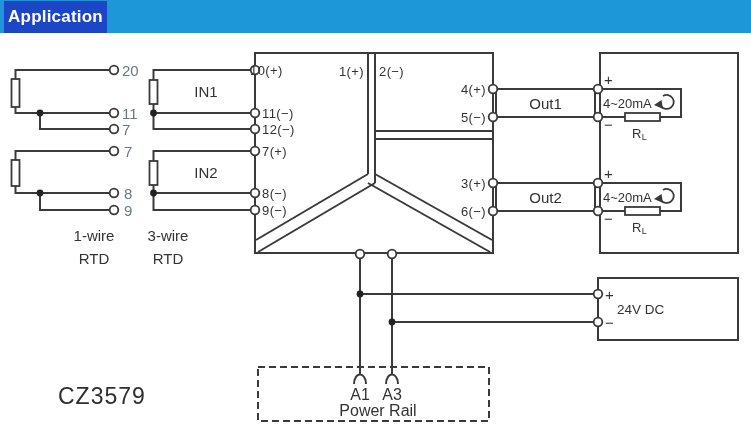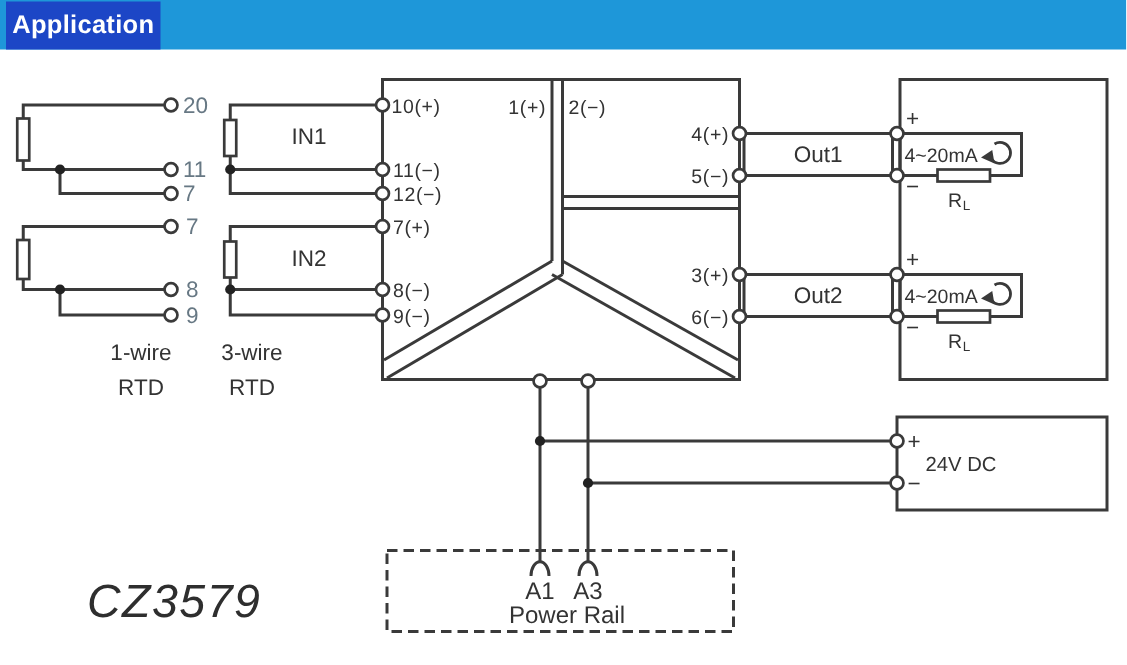--- a/index.html
+++ b/index.html
@@ -13,21 +13,21 @@
   .num{color:#677884;font-size:15px;}
   .term{font-size:13px;letter-spacing:.4px;}
   .mid{font-size:15px;}
   .ctr{text-align:center;}
   .rgt{text-align:right;}
   .sign{font-size:15px;}
   .small{font-size:16px;}
   .dcs{font-size:14px;font-family:"DejaVu Sans","Liberation Sans",sans-serif;}
   .range{font-size:13px;}
   .supply{font-size:13.5px;}
-  .model{font-size:31px;letter-spacing:1px;color:#2e2e2e;font-style:italic;}
+  .model{font-size:23px;letter-spacing:1px;color:#2e2e2e;}
   .sub{font-size:9px;vertical-align:-2px;}
   svg{position:absolute;left:0;top:0;}
 </style>
 </head>
 <body>
 
 <div id="stage">
 
   <div class="banner">
     <div class="banner-tab">
@@ -137,21 +137,21 @@
   <div class="lbl num" style="left:124px;top:203px">9</div>
 
   <div class="lbl mid ctr" style="left:166px;top:84px;width:80px">IN1</div>
   <div class="lbl mid ctr" style="left:166px;top:165px;width:80px">IN2</div>
 
   <div class="lbl mid ctr" style="left:58px;top:228px;width:72px">1-wire</div>
   <div class="lbl mid ctr" style="left:58px;top:251px;width:72px">RTD</div>
   <div class="lbl mid ctr" style="left:132px;top:228px;width:72px">3-wire</div>
   <div class="lbl mid ctr" style="left:132px;top:251px;width:72px">RTD</div>
 
-  <div class="lbl term" style="left:261px;top:64px">10(+)</div>
+  <div class="lbl term" style="left:250px;top:64px">10(+)</div>
   <div class="lbl term" style="left:262px;top:107px">11(−)</div>
   <div class="lbl term" style="left:262px;top:123px">12(−)</div>
   <div class="lbl term" style="left:262px;top:145px">7(+)</div>
   <div class="lbl term" style="left:262px;top:187px">8(−)</div>
   <div class="lbl term" style="left:262px;top:204px">9(−)</div>
 
   <div class="lbl term rgt" style="left:320px;top:65px;width:44px">1(+)</div>
   <div class="lbl term" style="left:379px;top:65px">2(−)</div>
 
   <div class="lbl term rgt" style="left:442px;top:83px;width:44px">4(+)</div>

